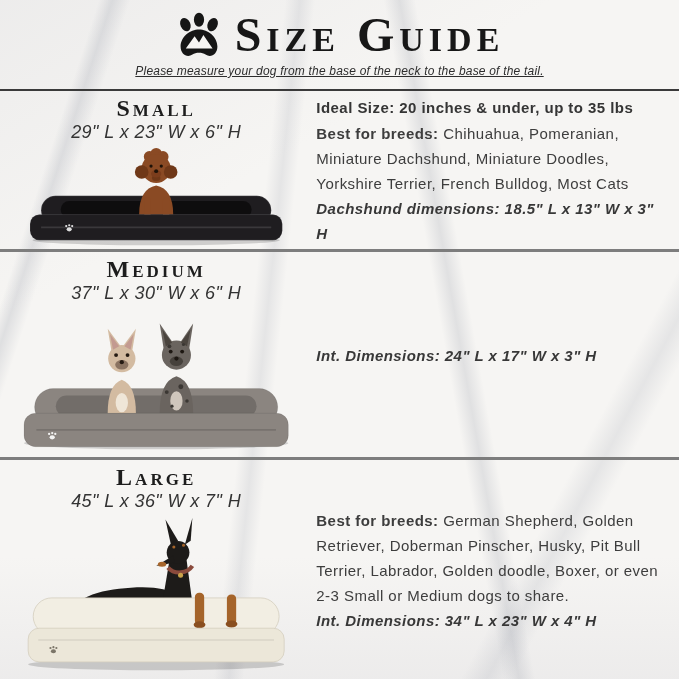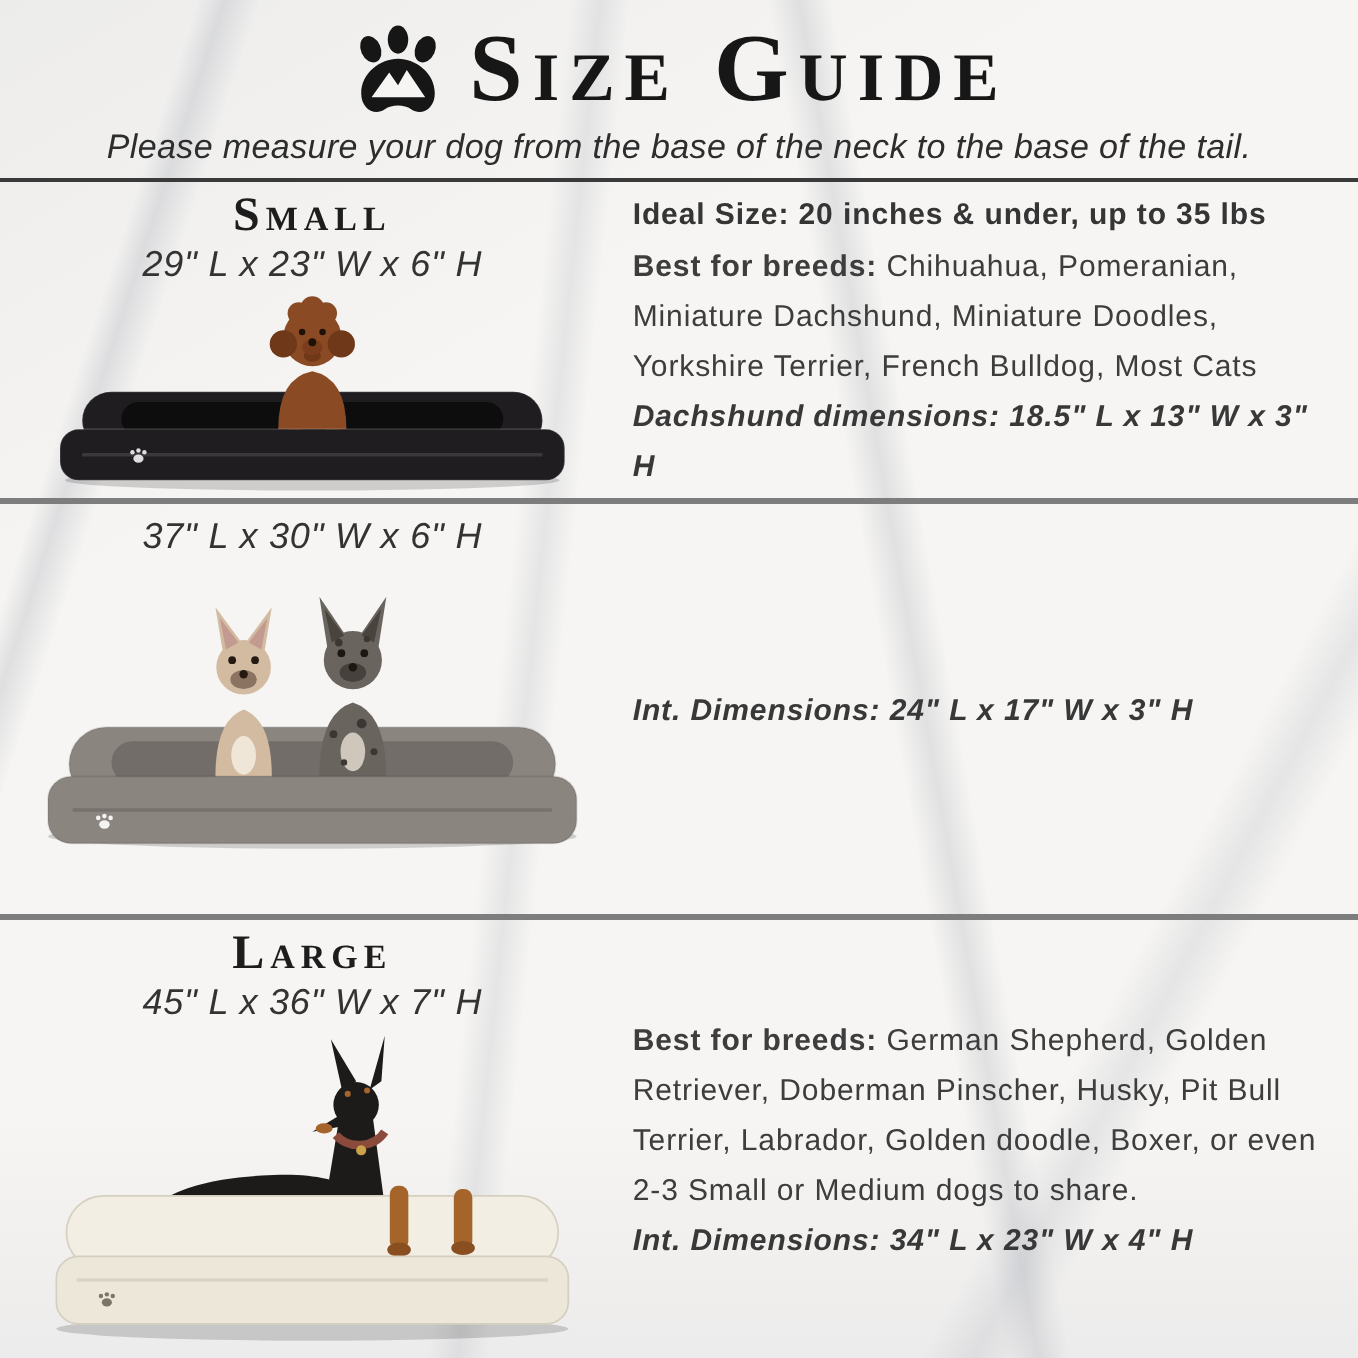--- a/index.html
+++ b/index.html
@@ -32,22 +32,23 @@
     font-family:"Liberation Serif",serif;
     font-variant:small-caps;
     font-weight:700;
     font-size:48px;line-height:1;
     letter-spacing:5px;
     color:#171717;margin:0;
   }
   .subtitle{
     margin:5px 4px 0;
     font-style:italic;
-    font-size:17px;letter-spacing:.2px;
+    font-size:12px;letter-spacing:.2px;
     color:#2d2d2d;
+    text-decoration:underline;
   }
 
   
   .size-section{display:flex;box-sizing:border-box;}
   .sec-small{height:158px;}
   .sec-medium{height:208px;border-top:3px solid #7d7d7d;}
   .sec-large{height:222px;border-top:3px solid #7d7d7d;}
 
   .col-left{
     width:46%;box-sizing:border-box;
@@ -142,20 +143,21 @@
     </div>
     <div class="col-right">
       <p class="line ideal"><span class="lbl">Ideal Size:</span> <span>20 inches &amp; under, up to 35 lbs</span></p>
       <p class="line breeds"><span class="lbl">Best for breeds:</span> <span>Chihuahua, Pomeranian, Miniature Dachshund, Miniature Doodles, Yorkshire Terrier, French Bulldog, Most Cats</span></p>
       <p class="line interior"><span class="lbl">Dachshund dimensions:</span> <span>18.5" L x 13" W x 3" H</span></p>
     </div>
   </div>
 
   <div class="size-section sec-medium">
     <div class="col-left">
+      <h2 class="size-name">Medium</h2>
       <div class="size-dims">37" L x 30" W x 6" H</div>
       <svg class="illus" viewBox="0 0 320 168" preserveAspectRatio="xMidYMax meet" role="img" aria-label="Two French Bulldogs sitting on a gray bolster dog bed">
         <ellipse cx="160" cy="158" rx="150" ry="7" fill="rgba(0,0,0,.16)"></ellipse>
         <g fill="#8b8580">
           <rect x="22" y="96" width="276" height="42" rx="21" stroke="rgba(0,0,0,.10)"></rect>
           <rect x="46" y="104" width="228" height="24" rx="12" fill="#000" opacity=".18"></rect>
           <g>
 
             <g fill="#d3bba1">
               <polygon points="105,28 110,58 122,51"></polygon>

